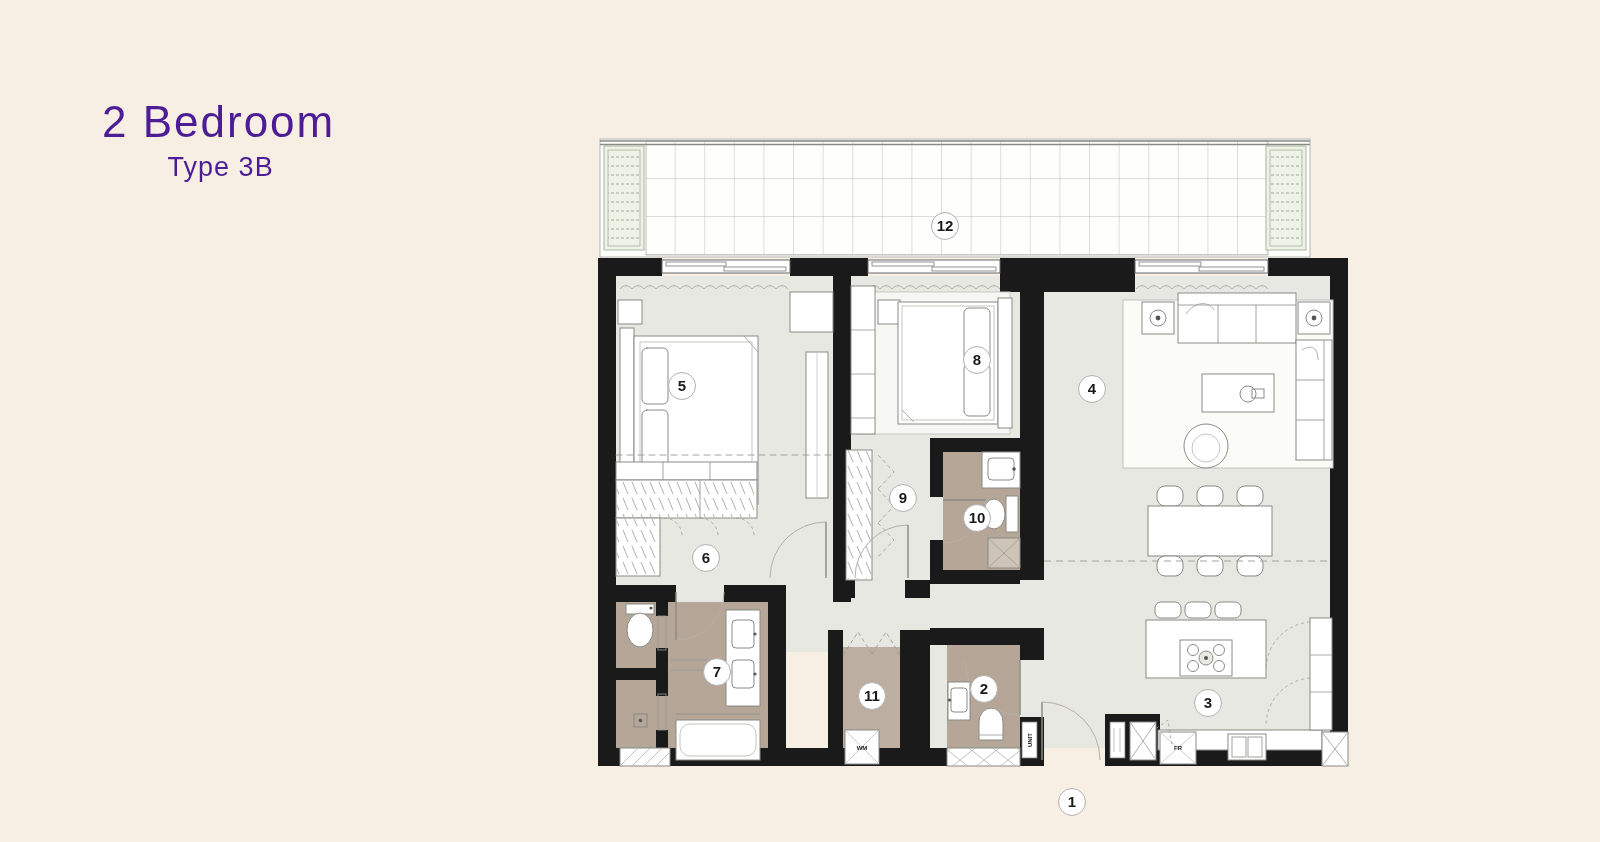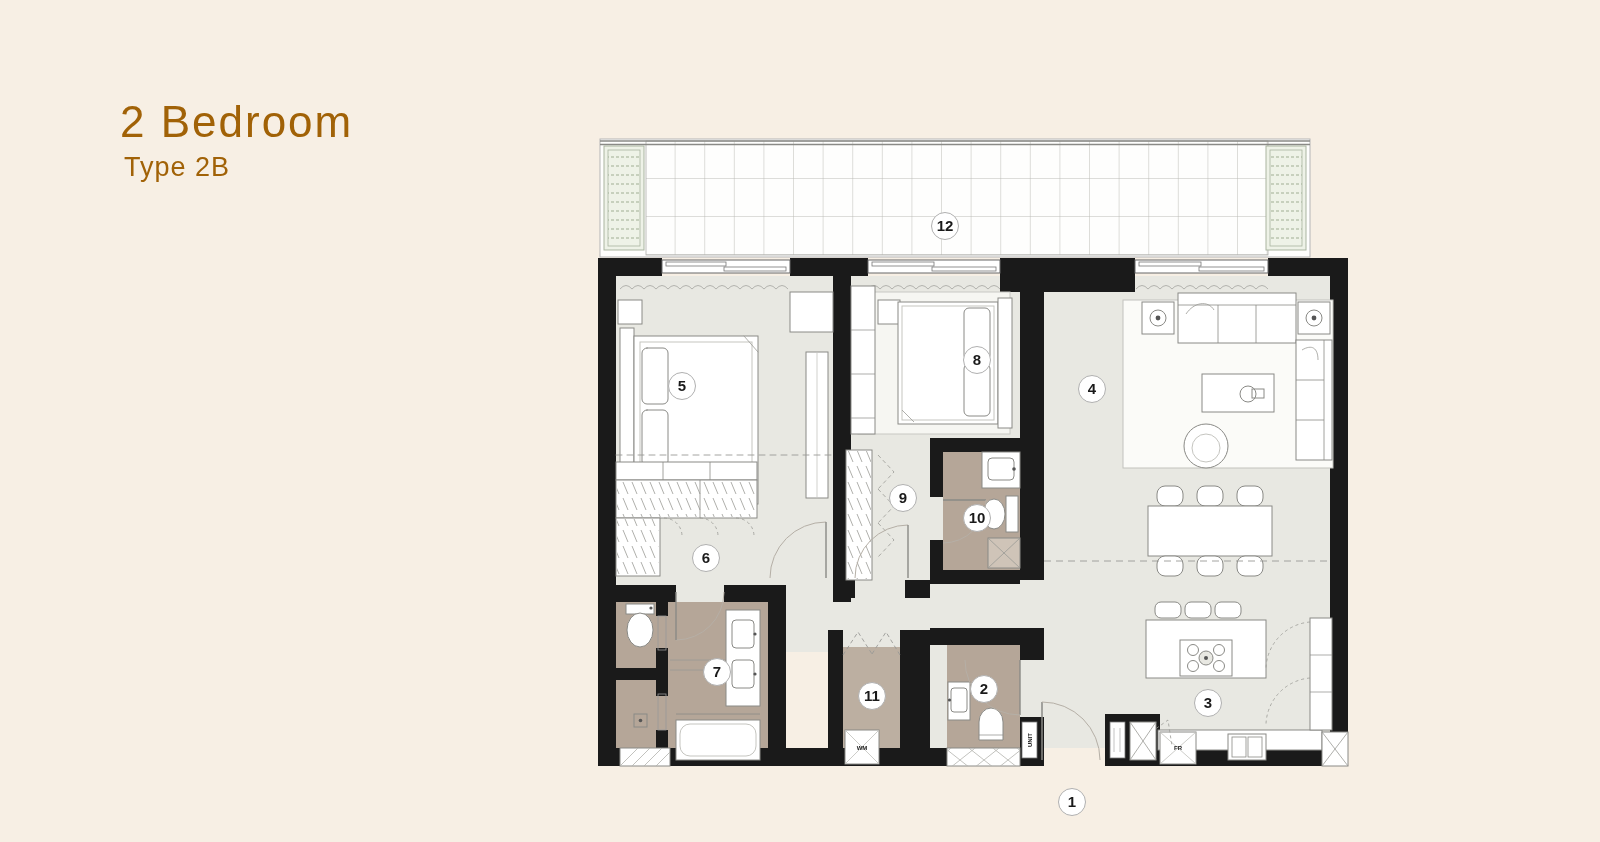--- a/index.html
+++ b/index.html
@@ -1,36 +1,36 @@
 <!DOCTYPE html>
 <html><head>
 <meta charset="utf-8">
 <style>
   html,body{margin:0;padding:0;}
   .stage{
     position:relative;width:1600px;height:842px;
     background:#f7efe4;overflow:hidden;
     font-family:"Liberation Sans", sans-serif;
   }
-  .titleblock{position:absolute;left:120px;top:98px;color:#a16207;}
+  .titleblock{position:absolute;left:102px;top:98px;color:#4c1d95;text-align:center;}
   .titleblock .main{font-size:44px;font-weight:300;letter-spacing:2px;line-height:1.1;}
   .titleblock .sub{font-size:27px;font-weight:300;letter-spacing:1px;margin-top:6px;margin-left:4px;}
   svg{position:absolute;left:0;top:0;}
   svg text{font-family:"Liberation Sans", sans-serif;}
   .roomnum{font-size:15px;font-weight:bold;fill:#1a1a1a;}
   .tinylabel{font-size:6px;font-weight:bold;fill:#222;}
 </style>
 </head>
 <body>
 
 <div class="stage">
 
   <div class="titleblock">
     <div class="main">2 Bedroom</div>
-    <div class="sub">Type 2B</div>
+    <div class="sub">Type 3B</div>
   </div>
 
   <svg width="1600" height="842" viewBox="0 0 1600 842">
     <defs>
       <pattern id="tiles" width="29.6" height="38" patternUnits="userSpaceOnUse" x="646" y="141">
         <path d="M29.6 0 V38 M0 38 H29.6" stroke="#bcbcb7" stroke-width="1" fill="none"></path>
       </pattern>
       <pattern id="planterP" width="10" height="9" patternUnits="userSpaceOnUse">
         <path d="M1 4 H4 M6 4 H9" stroke="#9fae93" stroke-width="1.2" fill="none"></path>
       </pattern>

